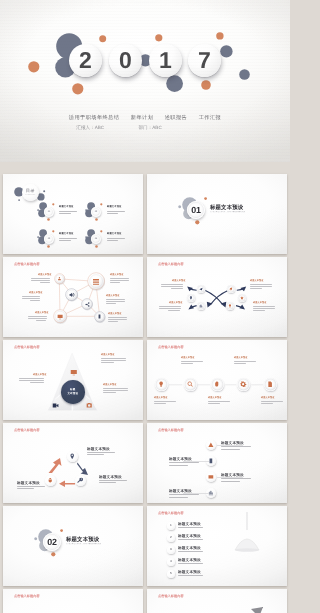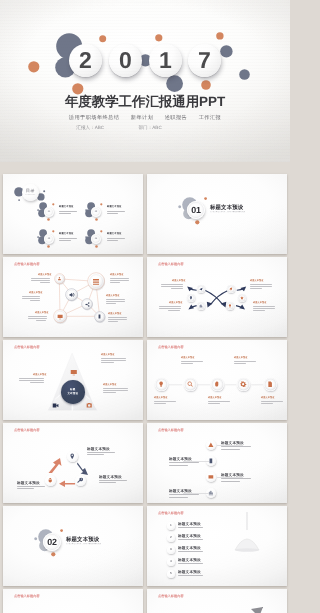--- a/index.html
+++ b/index.html
@@ -114,21 +114,20 @@
         </div>
       </div>
     <div id="hero-balls">
         <div class="ball" style="left:69.1px;top:43.8px;width:33px;height:33px;font-size:23px;">2</div>
         <div class="ball" style="left:108.8px;top:43.8px;width:33px;height:33px;font-size:23px;">0</div>
         <div class="ball" style="left:148.5px;top:43.8px;width:33px;height:33px;font-size:23px;">1</div>
         <div class="ball" style="left:188.2px;top:43.8px;width:33px;height:33px;font-size:23px;">7</div>
       </div>
     <div class="grain"></div>
     <div class="vig"></div>
-    <div class="htitle" style="top:94.7px;font-size:13.5px;line-height:14px;">年度教学工作汇报通用PPT</div>
     <div class="hsub" id="hero-sub" style="top:114.6px;font-size:5.2px;line-height:6px;letter-spacing:.42px;"><span style="margin:0 5.75px;">适用于职场年终总结</span><span style="margin:0 5.75px;">新年计划</span><span style="margin:0 5.75px;">述职报告</span><span style="margin:0 5.75px;">工作汇报</span></div>
     <div class="hmeta" id="hero-meta" style="top:125.2px;font-size:4.6px;line-height:5px;padding-right:52px;"><span style="margin:0 17.2px;">汇报人：ABC</span><span style="margin:0 17.2px;">部门：ABC</span></div>
   </div>
 
   <div id="grid">
       <div class="slide" style="left:3px;top:174px;width:140px;height:80px;">
         <div class="sbg"></div>
         <div style="position:absolute;left:10.3px;top:12.3px;width:11.8px;height:11.8px;">
           <svg width="11.8" height="11.8" viewBox="0 0 11.8 11.8">
             <circle cx="5.9" cy="5.9" r="4.7" fill="#6f7689"></circle>

